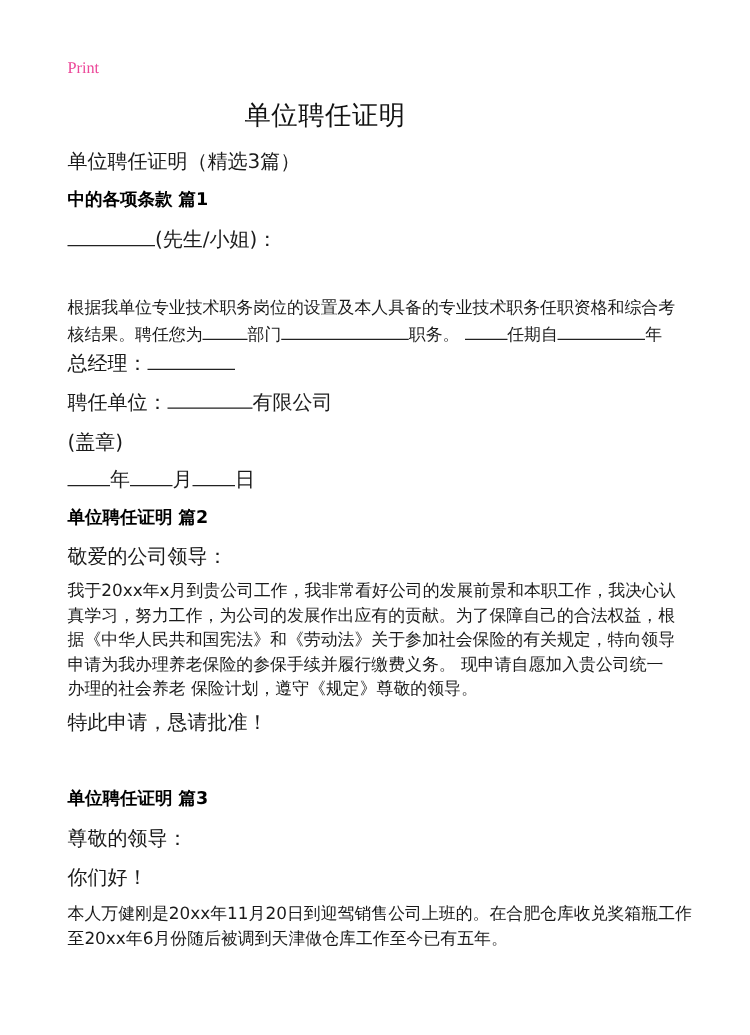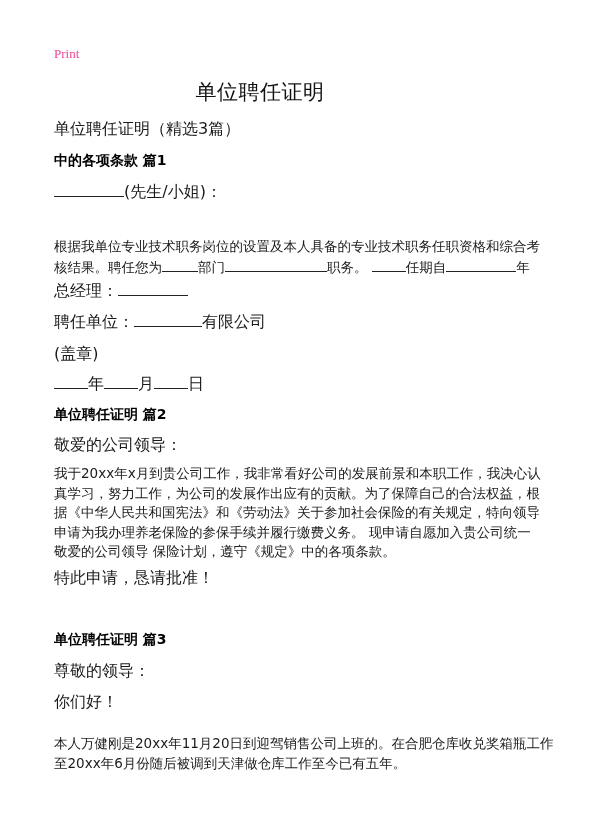--- a/index.html
+++ b/index.html
@@ -112,30 +112,30 @@
 
   <div class="line heading" style="top:405px;">单位聘任证明 篇2</div>
 
   <div class="line" style="top:435px;">敬爱的公司领导：</div>
 
   <div class="para" style="top:464px;">
     <span class="row">我于20xx年x月到贵公司工作，我非常看好公司的发展前景和本职工作，我决心认</span>
     <span class="row">真学习，努力工作，为公司的发展作出应有的贡献。为了保障自己的合法权益，根</span>
     <span class="row">据《中华人民共和国宪法》和《劳动法》关于参加社会保险的有关规定，特向领导</span>
     <span class="row">申请为我办理养老保险的参保手续并履行缴费义务。 现申请自愿加入贵公司统一</span>
-    <span class="row">敬爱的公司领导 保险计划，遵守《规定》中的各项条款。</span>
+    <span class="row">办理的社会养老 保险计划，遵守《规定》尊敬的领导。</span>
   </div>
 
   <div class="line" style="top:568px;">特此申请，恳请批准！</div>
 
 
   <div class="line heading" style="top:630px;text-align:center;">单位聘任证明 篇3</div>
 
   <div class="line" style="top:661px;">尊敬的领导：</div>
 
   <div class="line" style="top:692px;text-align:right;">你们好！</div>
 
-  <div class="para" style="top:722px;margin-top:12px;">
+  <div class="para" style="top:722px;">
     <span class="row">本人万健刚是20xx年11月20日到迎驾销售公司上班的。在合肥仓库收兑奖箱瓶工作</span>
     <span class="row">至20xx年6月份随后被调到天津做仓库工作至今已有五年。</span>
   </div>
 
 </div>
 
 </body></html>

